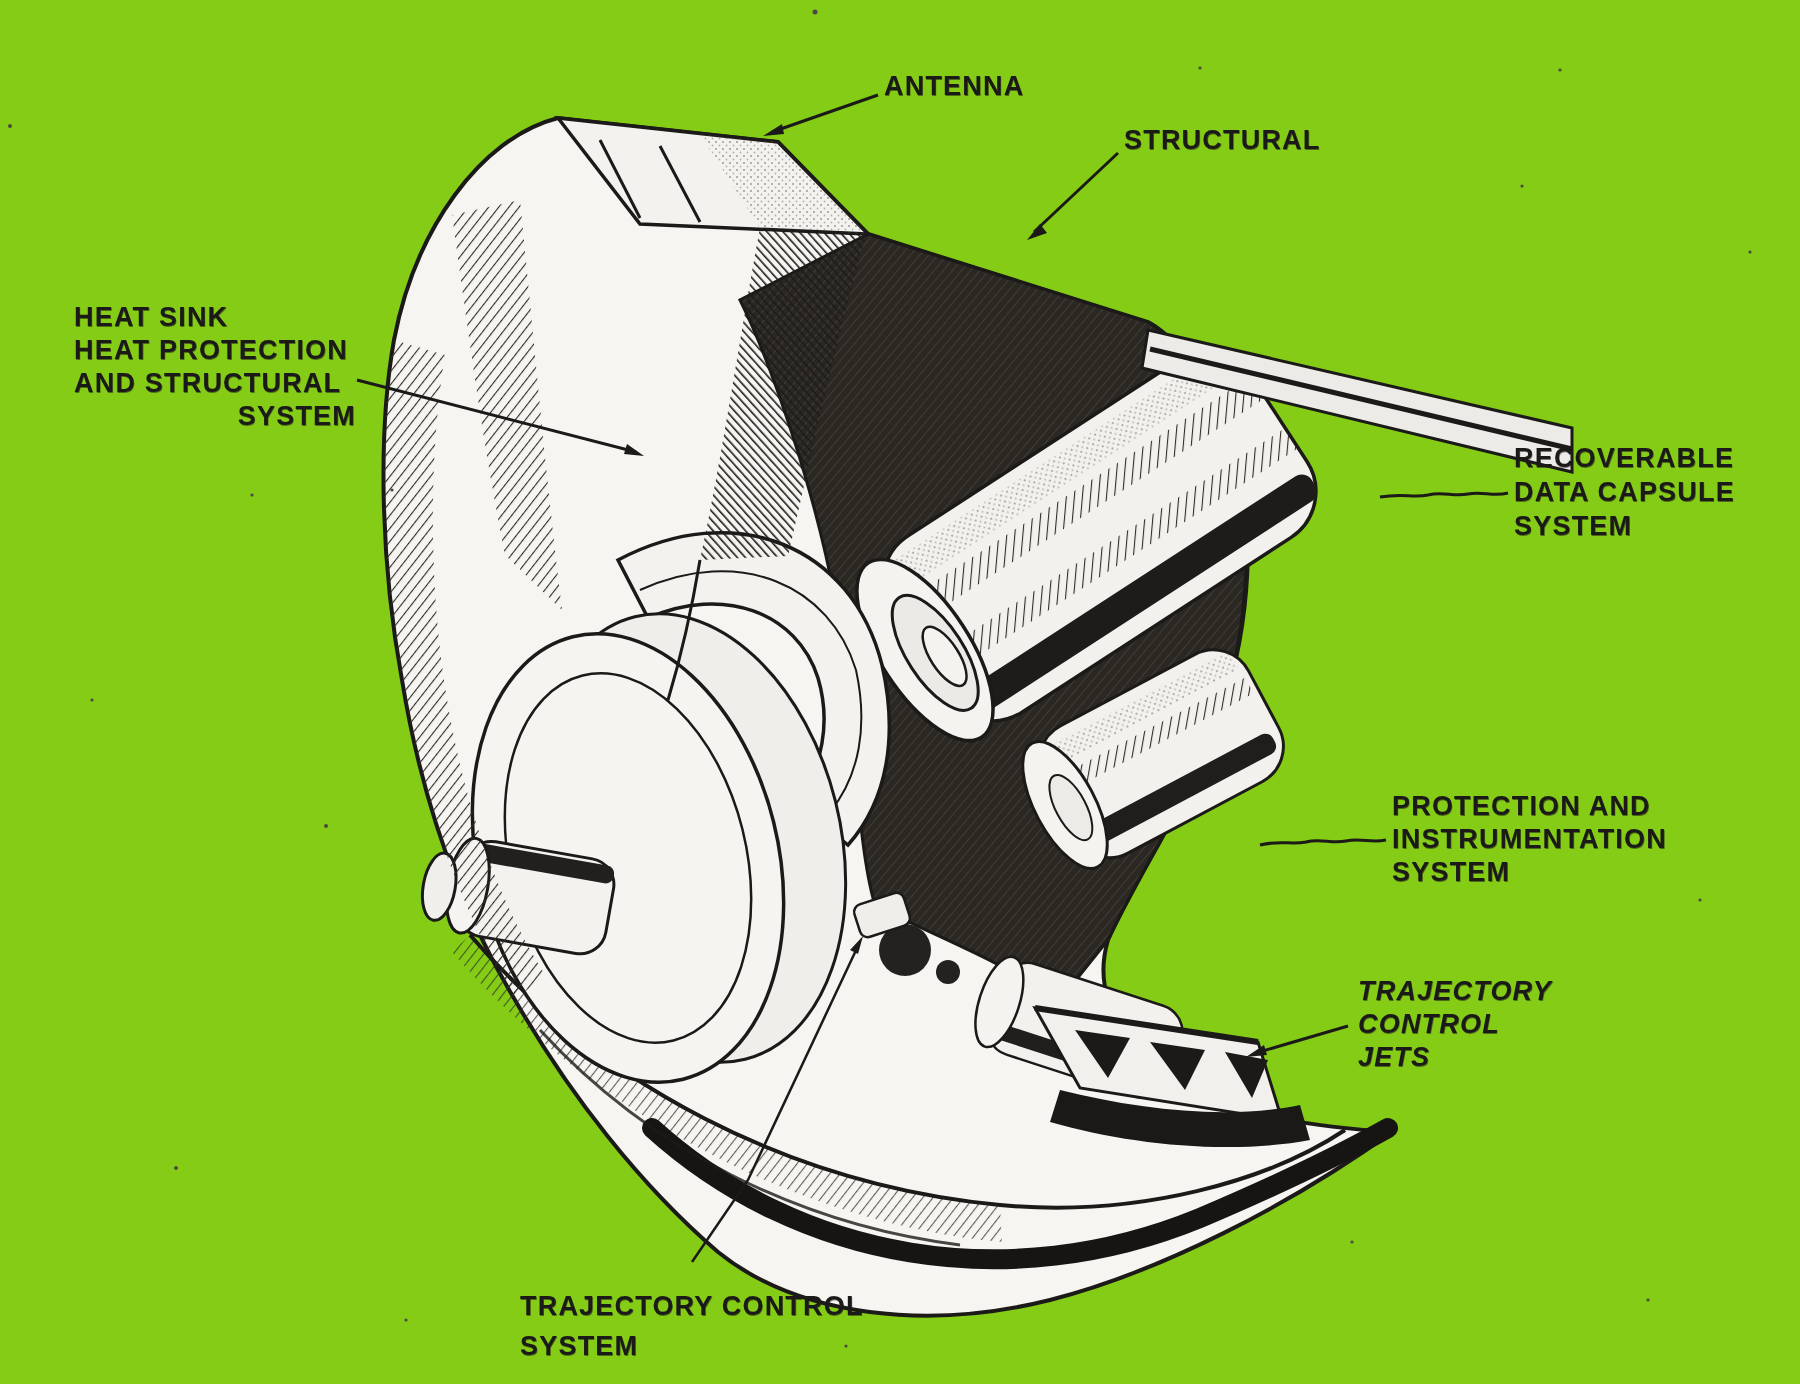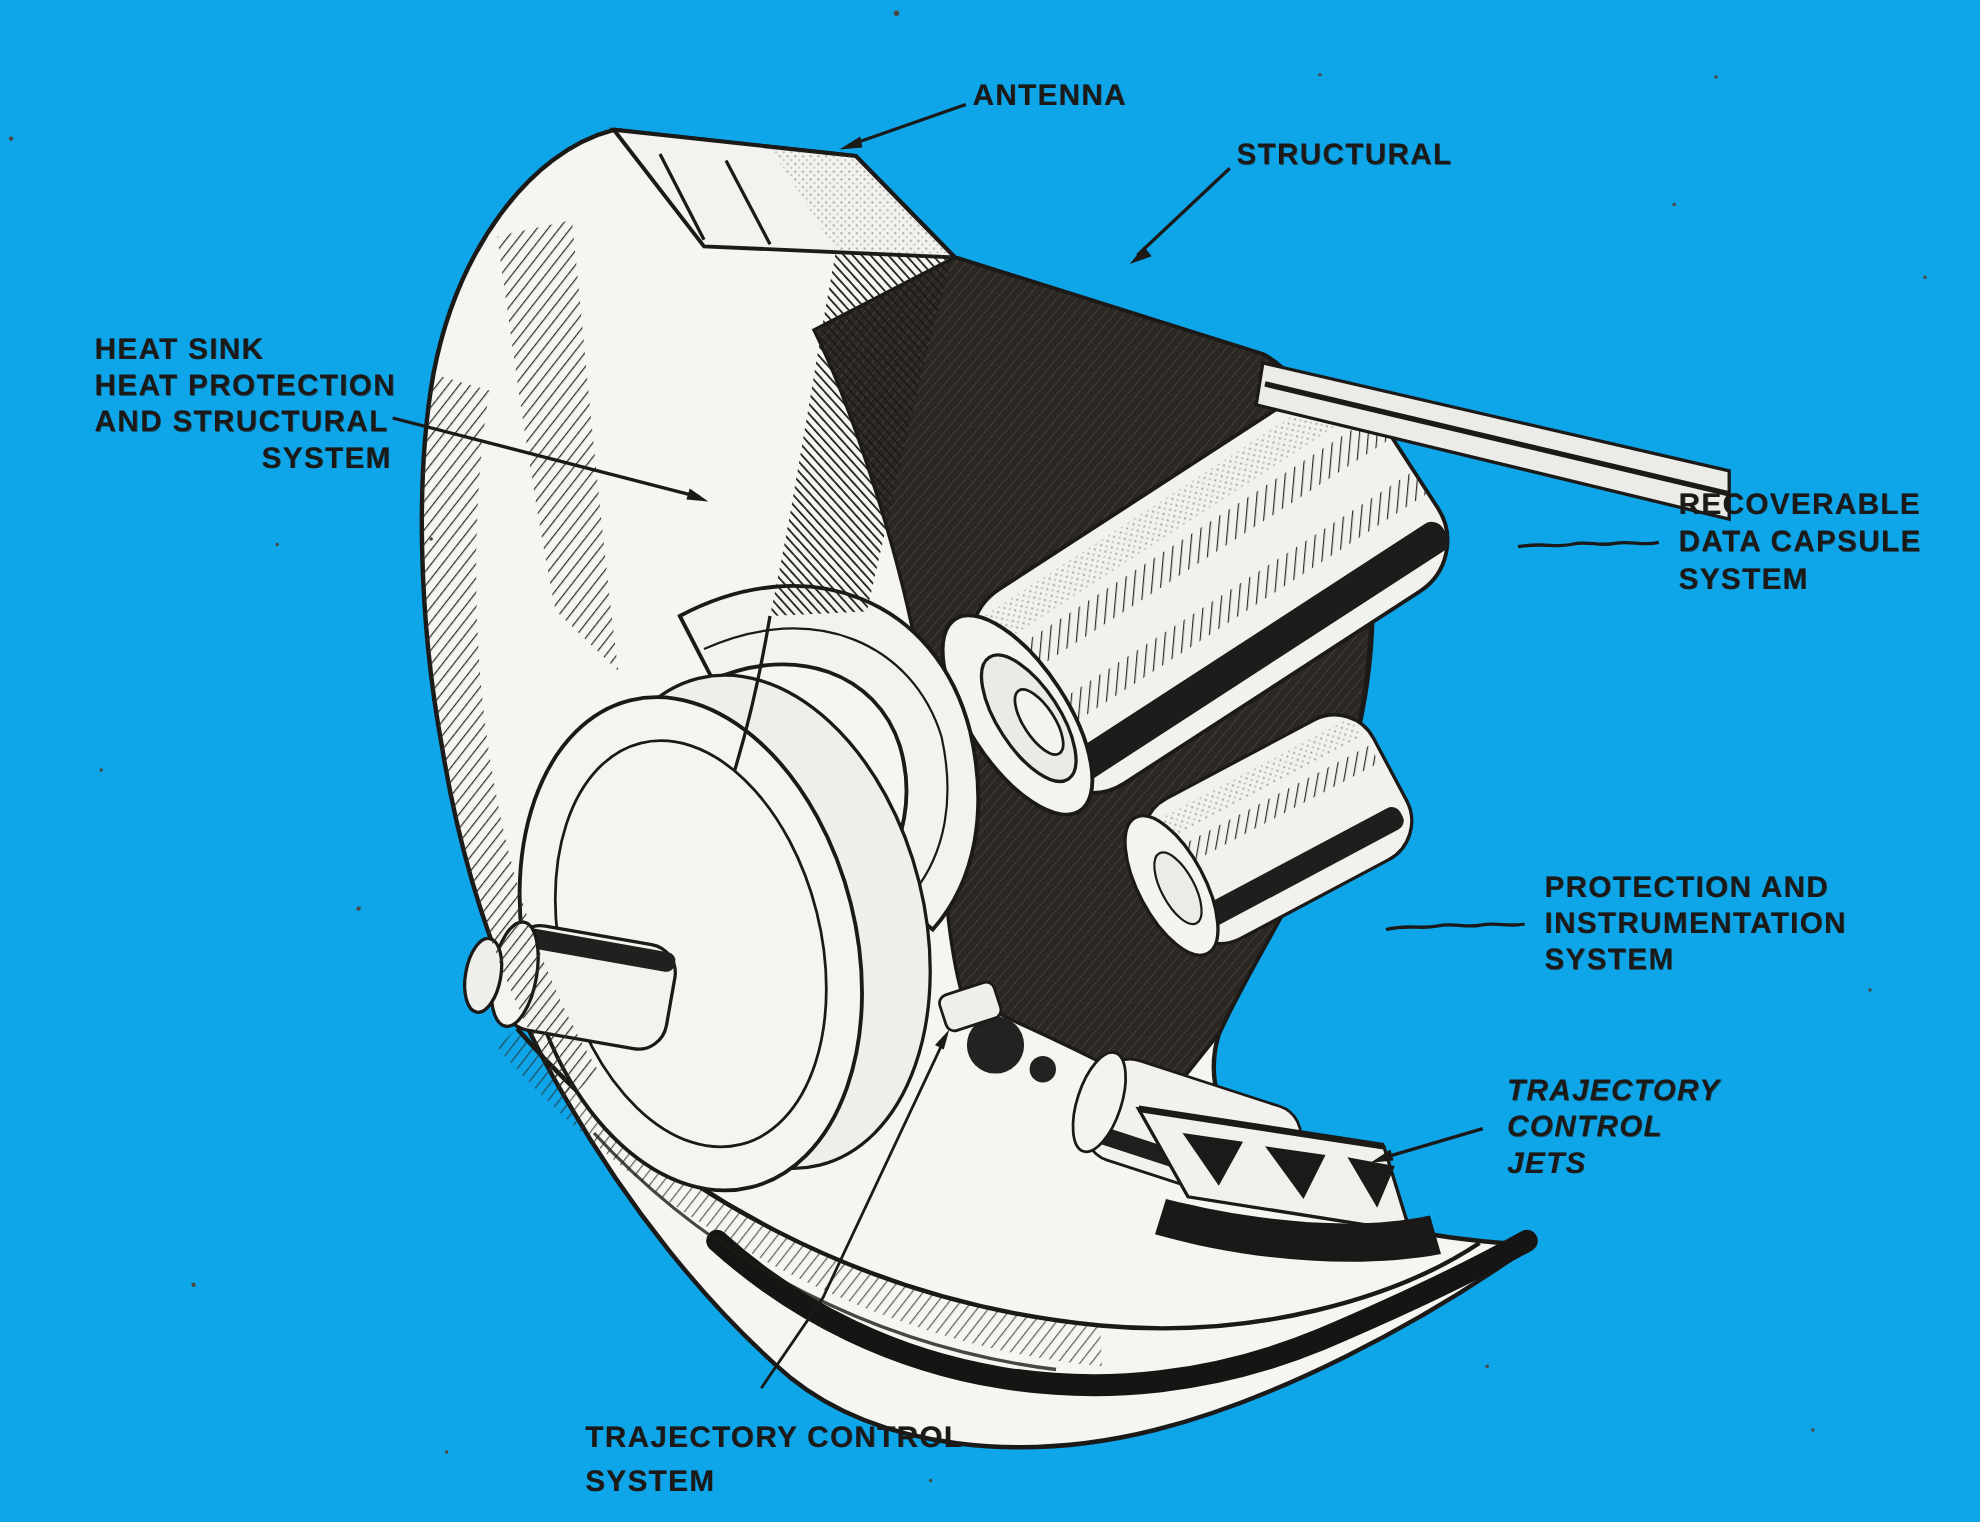--- a/index.html
+++ b/index.html
@@ -1,34 +1,34 @@
 <!DOCTYPE html>
 <html><head>
 <meta charset="utf-8">
 <style>
   html,body{margin:0;padding:0;background:#e9e9e9;}
   .canvas{
     position:relative;
     width:1800px;height:1384px;
-    background:#0ea5e9;
+    background:#84cc16;
     overflow:hidden;
     font-family:"Liberation Sans", sans-serif;
   }
   .art{position:absolute;left:0;top:0;}
   .diagram-label{
     position:absolute;
     color:#1b1a18;
     font-weight:700;
     font-size:27px;
     line-height:33px;
     letter-spacing:1.2px;
     white-space:nowrap;
     text-shadow:0.6px 0.6px 0 rgba(30,28,26,.55);
   }
-  .lbl-line{display:block;margin-left:12px;}
+  .lbl-line{display:block;}
   .heat-sink-block{width:282px;}
   .heat-sink-block .last{text-align:right;}
   .tcs-block{width:348px;line-height:40px;}
 </style>
 </head>
 <body>
 
 <div class="canvas">
 
   <svg class="art" width="1800" height="1384" viewBox="0 0 1800 1384">

